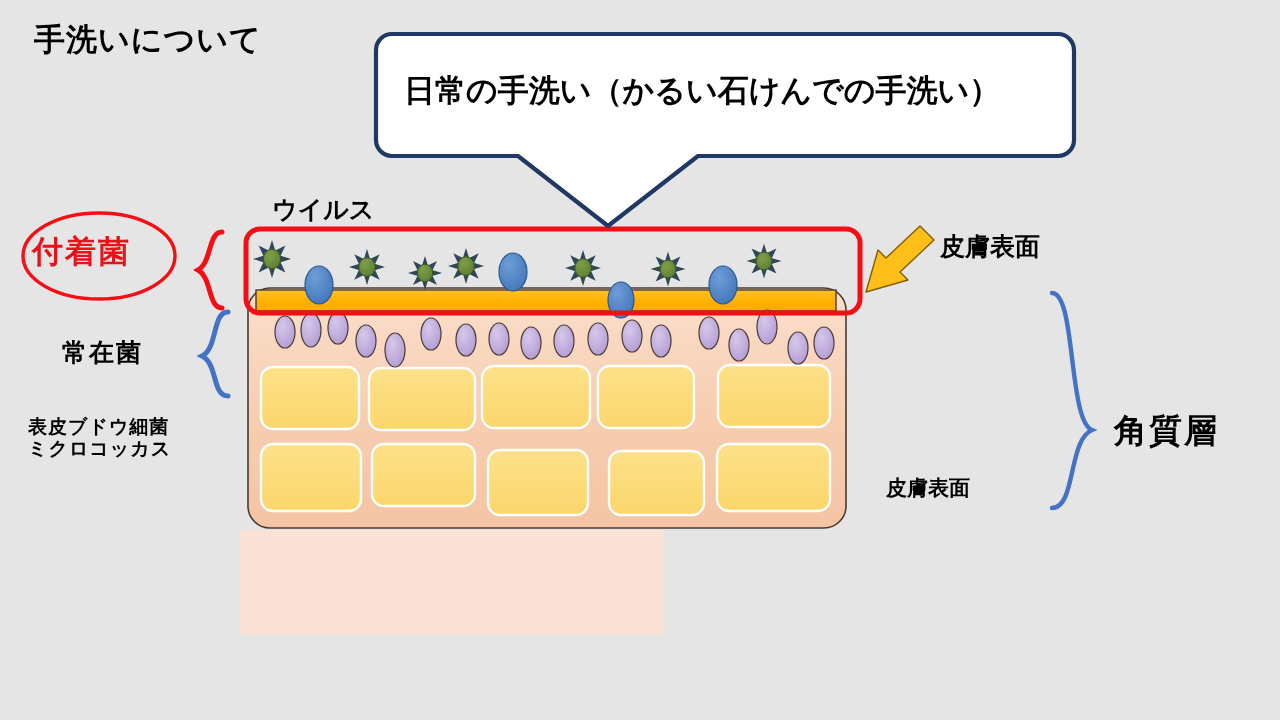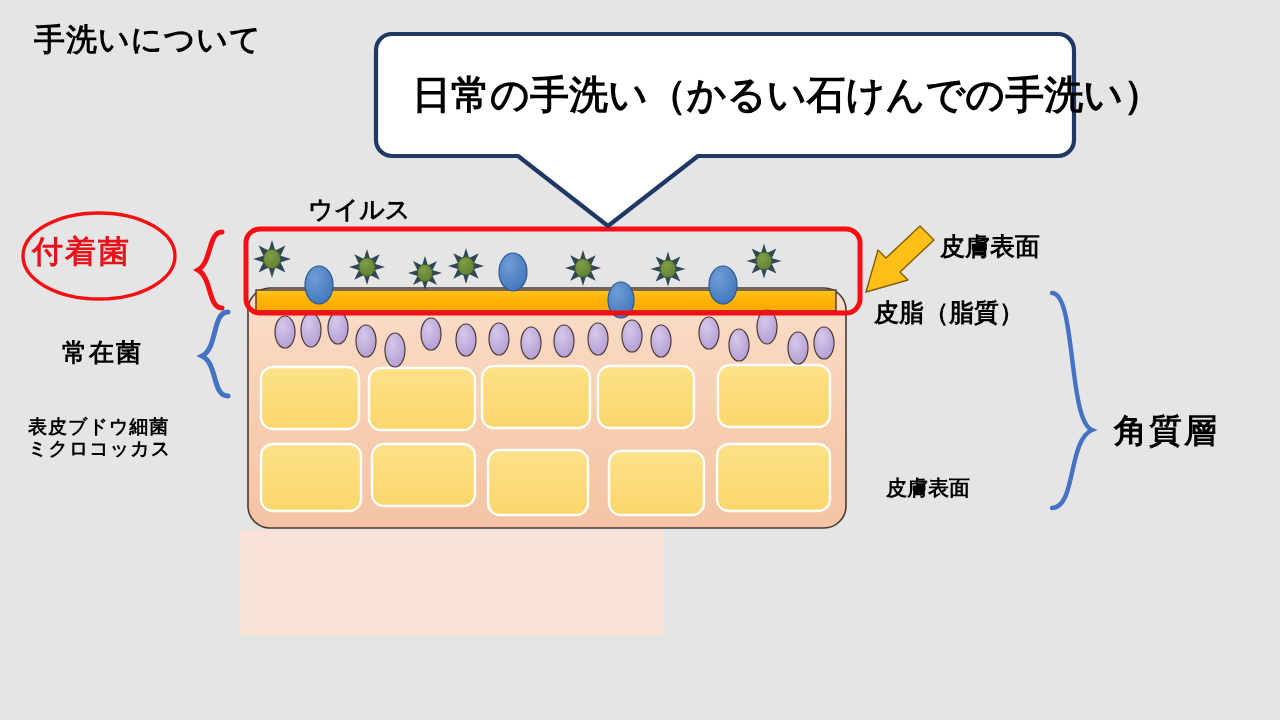--- a/index.html
+++ b/index.html
@@ -3,22 +3,22 @@
 <meta charset="utf-8">
 <style>
   html,body{margin:0;padding:0;background:#fff;}
   body{width:1280px;height:720px;overflow:hidden;
        font-family:"Liberation Sans","DejaVu Sans",sans-serif;}
   #stage{position:relative;width:1280px;height:720px;background:#e5e5e5;}
   #stage svg.layer{position:absolute;left:0;top:0;width:1280px;height:720px;overflow:visible;}
   .txt{position:absolute;white-space:pre;color:#000;font-weight:bold;
        font-family:"DejaVu Sans","Liberation Sans",sans-serif;line-height:1.18;}
   #title{left:34px;top:21px;font-size:31px;letter-spacing:1px;}
-  #bubble-text{left:404px;top:72px;font-size:39px;letter-spacing:0px;margin-left:8px;}
-  #lbl-virus{left:272px;top:195px;font-size:25px;margin-left:36px;}
+  #bubble-text{left:404px;top:72px;font-size:31px;letter-spacing:0px;}
+  #lbl-virus{left:272px;top:195px;font-size:25px;}
   #lbl-adherent{left:32px;top:233px;font-size:31px;color:#e8131a;letter-spacing:2px;}
   #lbl-resident{left:62px;top:338px;font-size:25px;letter-spacing:2px;text-align:center;}
   #lbl-species{left:28px;top:415px;font-size:19px;letter-spacing:1px;}
   #lbl-skin-surface{left:940px;top:232px;font-size:25px;}
   #lbl-sebum{left:874px;top:298px;font-size:25px;}
   #lbl-stratum{left:1114px;top:412px;font-size:33px;letter-spacing:2px;}
   #lbl-corneocyte{left:886px;top:476px;font-size:21px;}
 </style>
 </head>
 <body>
@@ -222,17 +222,16 @@
   </svg>
 
   <div class="txt" id="title">手洗いについて</div>
   <div class="txt" id="bubble-text">日常の手洗い（かるい石けんでの手洗い）</div>
   <div class="txt" id="lbl-virus">ウイルス</div>
   <div class="txt" id="lbl-adherent">付着菌</div>
   <div class="txt" id="lbl-resident">常在菌</div>
   <div class="txt" id="lbl-species">表皮ブドウ細菌
 ミクロコッカス</div>
   <div class="txt" id="lbl-skin-surface">皮膚表面</div>
-  <div class="txt" id="lbl-sebum">皮脂（脂質）</div>
   <div class="txt" id="lbl-stratum">角質層</div>
   <div class="txt" id="lbl-corneocyte">皮膚表面</div>
 
 </div>
 
 </body></html>

